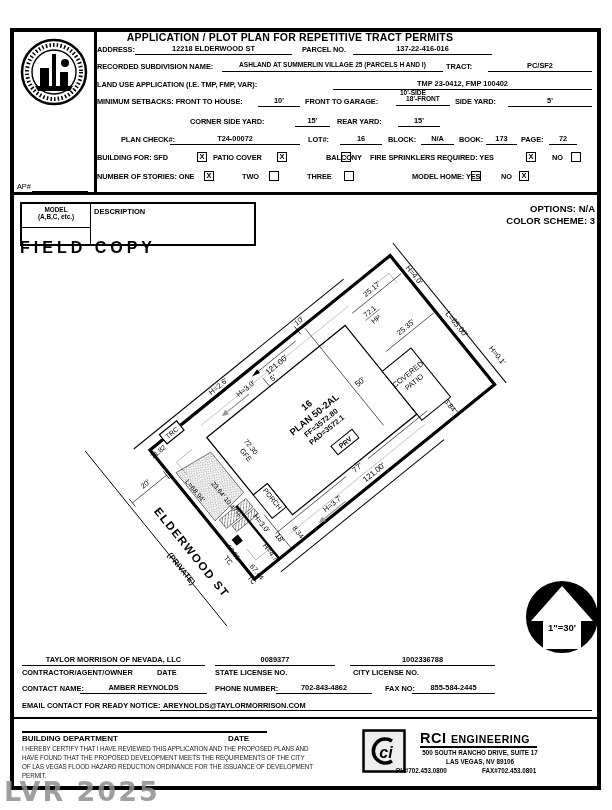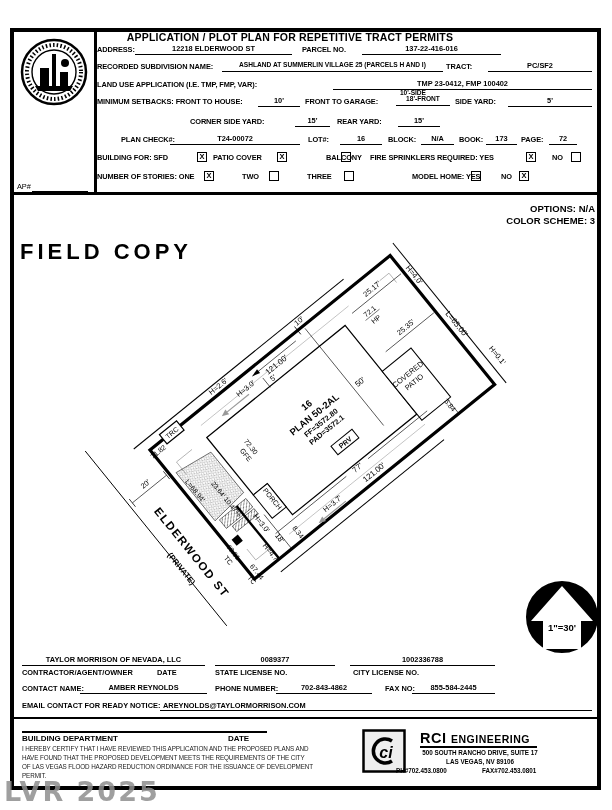--- a/index.html
+++ b/index.html
@@ -7,21 +7,21 @@
         font-family:"Liberation Sans",sans-serif;color:#000;}
   .frame{position:absolute;left:10px;top:28px;width:583px;height:754px;border:4px solid #000;}
   .sealbox{position:absolute;left:14px;top:32px;width:80px;height:160px;border-right:3px solid #000;border-bottom:3px solid #000;}
   .hdiv{position:absolute;left:14px;top:192px;width:584px;height:3px;background:#000;}
   .lbl{position:absolute;font-size:7.4px;font-weight:700;white-space:nowrap;letter-spacing:-0.1px;}
   .val{position:absolute;font-size:7.4px;font-weight:700;text-align:center;border-bottom:1px solid #000;height:10px;white-space:nowrap;}
   .sm{font-size:6.6px;}
   .ln{position:absolute;background:#000;height:1px;}
   .cb{position:absolute;width:8px;height:8px;border:1.2px solid #000;font-size:7.5px;font-weight:700;line-height:8px;text-align:center;}
   .title{position:absolute;left:100px;top:31px;width:380px;text-align:center;font-size:10.5px;font-weight:700;letter-spacing:0.2px;}
-  .fieldcopy{position:absolute;left:20px;top:239px;font-size:22px;font-weight:700;letter-spacing:4px;}
+  .fieldcopy{position:absolute;left:20px;top:239px;font-size:16px;font-weight:700;letter-spacing:4px;}
   .opt{position:absolute;right:17px;text-align:right;font-size:9.5px;font-weight:700;}
   .mtable{position:absolute;left:20px;top:202px;width:232px;height:40px;border:2px solid #000;}
   .mtable .c1{position:absolute;left:0;top:0;width:68px;height:21px;border-right:1.5px solid #000;border-bottom:1.5px solid #000;text-align:center;font-size:6.4px;font-weight:700;padding-top:2px;}
   .mtable .c2{position:absolute;left:72px;top:3px;font-size:7.5px;font-weight:700;}
   .mtable .c1b{position:absolute;left:0;top:23px;width:68px;height:17px;border-right:1.5px solid #000;}
   .sig{position:absolute;font-size:7.4px;font-weight:700;white-space:nowrap;}
   .cert{position:absolute;font-size:6.3px;font-weight:400;white-space:nowrap;letter-spacing:-0.1px;color:#222;}
   .wm{position:absolute;left:4px;top:776px;font-family:"DejaVu Sans",sans-serif;font-size:27px;font-weight:700;letter-spacing:2px;color:#8f8f8f;opacity:.85;z-index:9;}
   svg{position:absolute;left:0;top:0;pointer-events:none;}
   svg text{font-family:"Liberation Sans",sans-serif;fill:#000;}
@@ -46,21 +46,21 @@
   </svg>
 
   <div class="lbl" style="left:17px;top:182px;font-weight:400;">AP#</div>
   <div class="ln" style="left:32px;top:191px;width:56px;"></div>
 
   <div class="title">APPLICATION / PLOT PLAN FOR REPETITIVE TRACT PERMITS</div>
 
   <div class="lbl" style="left:97px;top:45px;">ADDRESS:</div>
   <div class="val" style="left:135px;top:44px;width:157px;">12218 ELDERWOOD ST</div>
   <div class="lbl" style="left:302px;top:45px;">PARCEL NO.</div>
-  <div class="val" style="left:362px;top:44px;width:139px;">137-22-416-016</div>
+  <div class="val" style="left:353px;top:44px;width:139px;">137-22-416-016</div>
 
   <div class="lbl" style="left:97px;top:62px;">RECORDED SUBDIVISION NAME:</div>
   <div class="val sm" style="left:222px;top:61px;width:221px;">ASHLAND AT SUMMERLIN VILLAGE 25 (PARCELS H AND I)</div>
   <div class="lbl" style="left:446px;top:62px;">TRACT:</div>
   <div class="val" style="left:488px;top:61px;width:104px;">PC/SF2</div>
 
   <div class="lbl" style="left:97px;top:80px;">LAND USE APPLICATION (I.E. TMP, FMP, VAR):</div>
   <div class="val" style="left:333px;top:79px;width:259px;">TMP 23-0412, FMP 100402</div>
 
   <div class="lbl" style="left:97px;top:97px;">MINIMUM SETBACKS: FRONT TO HOUSE:</div>
@@ -104,20 +104,28 @@
   <div class="cb" style="left:269px;top:171px;"></div>
   <div class="lbl" style="left:307px;top:172px;">THREE</div>
   <div class="cb" style="left:344px;top:171px;"></div>
   <div class="lbl" style="left:374px;top:172px;padding-left:38px;">MODEL HOME: YES</div>
   <div class="cb" style="left:471px;top:171px;"></div>
   <div class="lbl" style="left:501px;top:172px;">NO</div>
   <div class="cb" style="left:519px;top:171px;">X</div>
 
   <div class="hdiv"></div>
 
+  <div class="mtable">
+    <div class="c1">
+      <div>MODEL</div>
+      <div>(A,B,C, etc.)</div>
+    </div>
+    <div class="c2">DESCRIPTION</div>
+    <div class="c1b"></div>
+  </div>
 
   <div class="opt" style="top:203px;">OPTIONS: N/A</div>
   <div class="opt" style="top:215px;">COLOR SCHEME: 3</div>
 
   <div class="fieldcopy">FIELD COPY</div>
 
   <svg width="612" height="810" viewBox="0 0 612 810">
     <defs>
       <pattern id="stip" width="2.4" height="2.4" patternUnits="userSpaceOnUse">
         <circle cx="0.7" cy="0.7" r="0.45" fill="#555"></circle>

